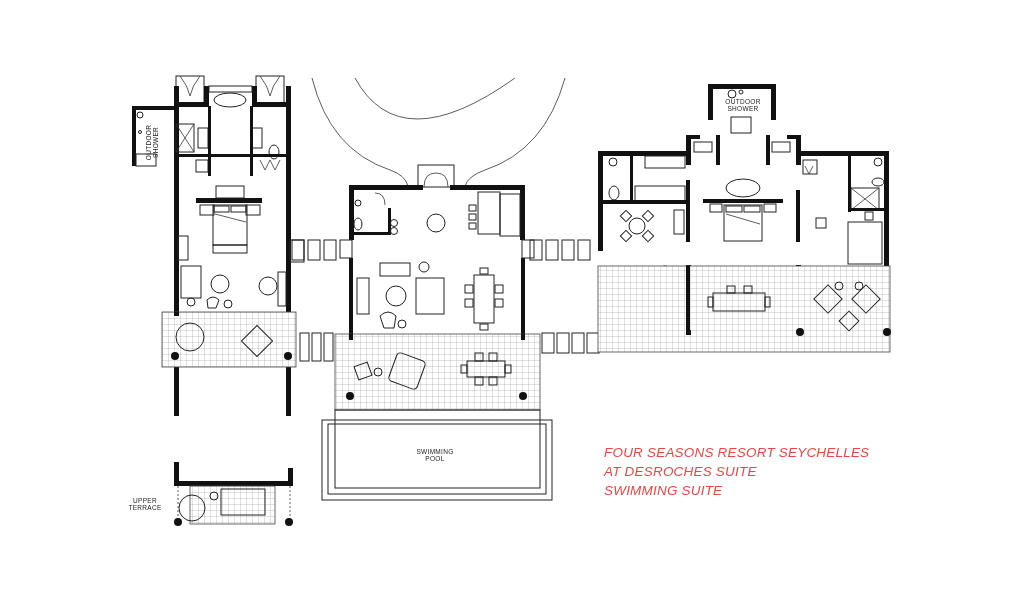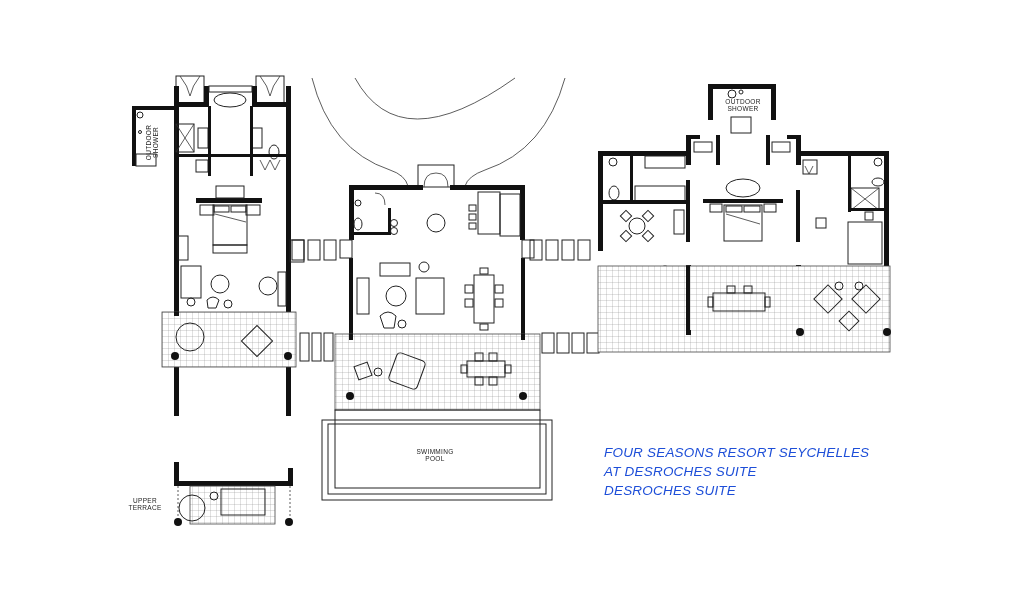--- a/index.html
+++ b/index.html
@@ -5,21 +5,21 @@
   html, body { margin: 0; padding: 0; background: #ffffff; }
   body { width: 1020px; height: 612px; position: relative; overflow: hidden; font-family: "Liberation Sans", sans-serif; }
   svg { position: absolute; left: 0; top: 0; }
   .wall { fill: #111; }
   .ln { fill: none; stroke: #222; stroke-width: 1; }
   .ln2 { fill: none; stroke: #333; stroke-width: 0.8; }
   .grid { fill: url(#tile); stroke: #444; stroke-width: 0.8; }
   .col { fill: #111; }
   .lbl { position: absolute; color: #222; text-align: center; line-height: 1.15; }
   .small { font-size: 6.5px; letter-spacing: 0.3px; }
-  .title { position: absolute; left: 604px; top: 443px; font-size: 13.5px; font-style: italic; color: #1d4ed8; line-height: 19px; letter-spacing: 0.2px; }
+  .title { position: absolute; left: 604px; top: 443px; font-size: 13.5px; font-style: italic; color: #ef4444; line-height: 19px; letter-spacing: 0.2px; }
 </style>
 </head>
 <body>
 
 <svg width="1020" height="612" viewBox="0 0 1020 612">
   <defs>
     <pattern id="tile" width="6" height="6" patternUnits="userSpaceOnUse">
       <rect width="6" height="6" fill="#fff"></rect>
       <path d="M6 0 L0 0 0 6" fill="none" stroke="#888" stroke-width="0.5"></path>
     </pattern>
@@ -295,14 +295,14 @@
 </div>
 
 <div class="lbl small" style="left:122px; top:497px; width:46px;">
   <div>UPPER</div>
   <div>TERRACE</div>
 </div>
 
 <div class="title">
   <div>FOUR SEASONS RESORT SEYCHELLES</div>
   <div>AT DESROCHES SUITE</div>
-  <div>DESROCHES SUITE</div>
+  <div>SWIMMING SUITE</div>
 </div>
 
 </body></html>

